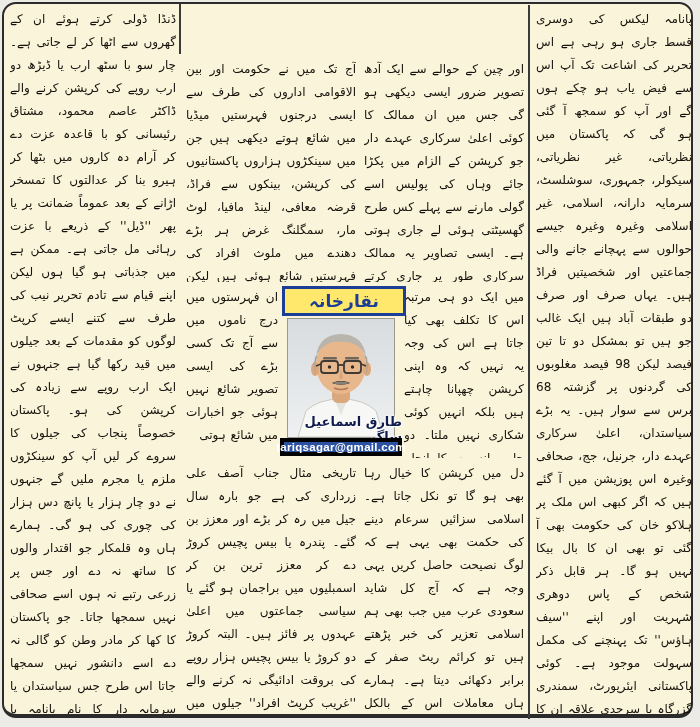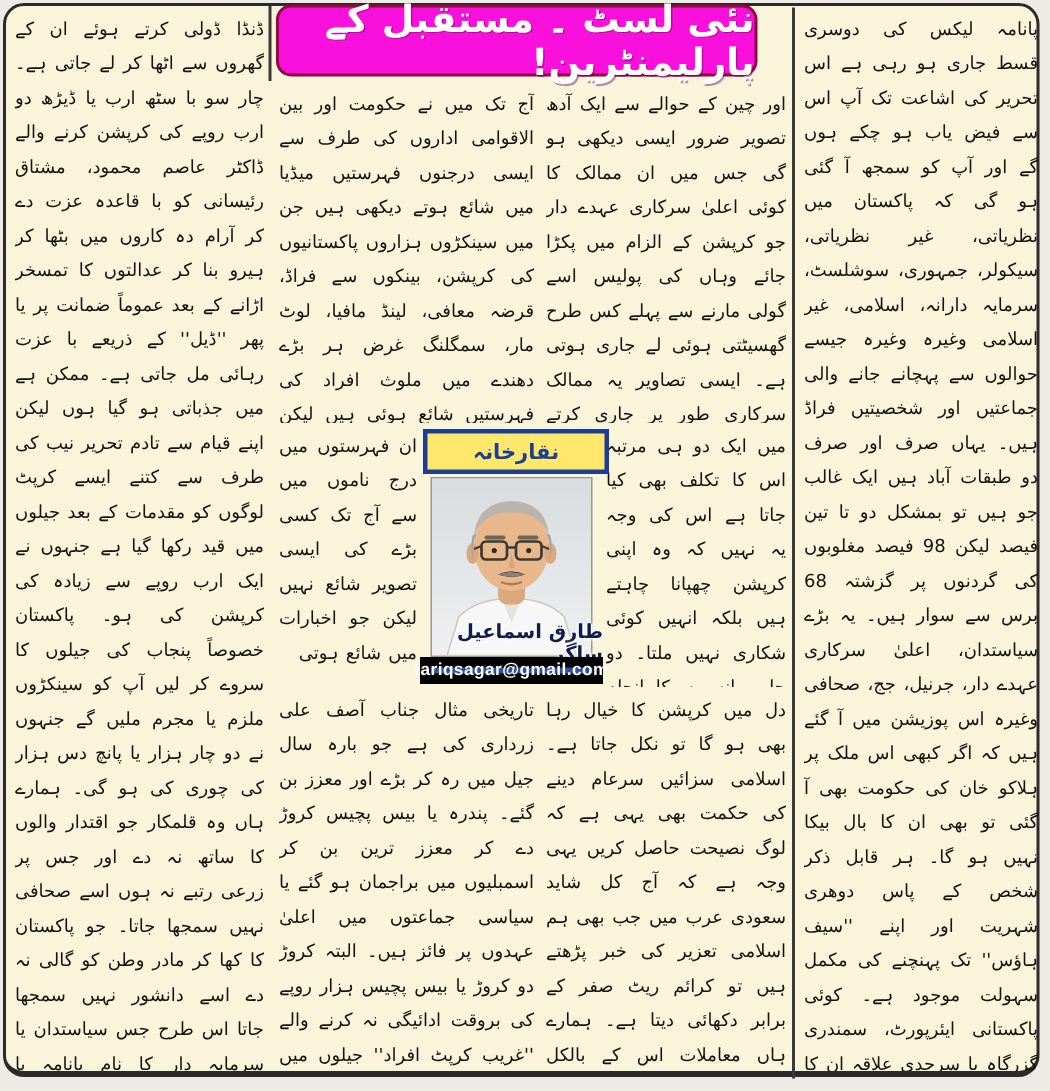--- a/index.html
+++ b/index.html
@@ -12,50 +12,47 @@
         font-size:12px;line-height:23px;overflow:hidden;word-spacing:1px;}
   .banner{position:absolute;left:184px;top:3px;width:321px;height:48px;
           border-radius:10px;border:2px solid #90093f;box-sizing:border-box;
           display:flex;align-items:center;justify-content:center;
           direction:rtl;font-weight:bold;font-size:25px;letter-spacing:0;
           text-shadow:1px 1px 0 rgba(120,0,90,.45);}
   .vrule{position:absolute;width:0;border-left:2px solid #3a3a3a;}
   .kicker{position:absolute;left:282px;top:286px;width:118px;height:24px;
           border:3px solid #1c3e96;box-sizing:content-box;
           display:flex;align-items:center;justify-content:center;
-          direction:rtl;font-weight:bold;font-size:14px;}
+          direction:rtl;font-weight:bold;font-size:17px;}
   .photo{position:absolute;left:287px;top:318px;width:108px;height:120px;
          border:1px solid #9a988f;box-sizing:border-box;overflow:hidden;}
   .author-name{position:absolute;left:280px;top:414px;width:122px;
           direction:rtl;text-align:right;font-weight:bold;font-size:13px;color:#101c4d;
           text-shadow:0 0 3px #ffffff,0 0 3px #ffffff,1px 1px 0 #ffffff;}
   .email-bar{position:absolute;left:280px;top:438px;width:122px;height:18px;
-          border:7px solid #000000;box-sizing:border-box;
+          border:4px solid #000000;box-sizing:border-box;
           display:flex;align-items:center;justify-content:center;
           font-family:"Liberation Sans",sans-serif;font-weight:bold;font-size:11.5px;
           color:#ffffff;letter-spacing:.3px;}
 </style>
 </head>
 <body>
 
 <div id="canvas">
 
   <div class="frame"></div>
 
   <div class="vrule" style="left:528px;top:5px;height:714px;"></div>
   <div class="vrule" style="left:179px;top:4px;height:50px;"></div>
 
-  <div class="banner" style="background:#fa10dd;color:#ffffff;">
-    <span>نئی لسٹ ۔ مستقبل کے پارلیمنٹرین!</span>
-  </div>
 
   <div class="urdu" style="left:10px;top:8px;width:166px;height:706px;">ڈنڈا ڈولی کرتے ہوئے ان کے گھروں سے اٹھا کر لے جاتی ہے۔ چار سو با سٹھ ارب یا ڈیڑھ دو ارب روپے کی کرپشن کرنے والے ڈاکٹر عاصم محمود، مشتاق رئیسانی کو با قاعدہ عزت دے کر آرام دہ کاروں میں بٹھا کر ہیرو بنا کر عدالتوں کا تمسخر اڑانے کے بعد عموماً ضمانت پر یا پھر ''ڈیل'' کے ذریعے با عزت رہائی مل جاتی ہے۔ ممکن ہے میں جذباتی ہو گیا ہوں لیکن اپنے قیام سے تادم تحریر نیب کی طرف سے کتنے ایسے کرپٹ لوگوں کو مقدمات کے بعد جیلوں میں قید رکھا گیا ہے جنہوں نے ایک ارب روپے سے زیادہ کی کرپشن کی ہو۔ پاکستان خصوصاً پنجاب کی جیلوں کا سروے کر لیں آپ کو سینکڑوں ملزم یا مجرم ملیں گے جنہوں نے دو چار ہزار یا پانچ دس ہزار کی چوری کی ہو گی۔ ہمارے ہاں وہ قلمکار جو اقتدار والوں کا ساتھ نہ دے اور جس پر زرعی رتبے نہ ہوں اسے صحافی نہیں سمجھا جاتا۔ جو پاکستان کا کھا کر مادر وطن کو گالی نہ دے اسے دانشور نہیں سمجھا جاتا اس طرح جس سیاستدان یا سرمایہ دار کا نام پانامہ یا پاجامہ لیکس میں نہ آئے اسے سیاستدان یا سرمایہ دار نہیں سمجھا جاتا۔ یہ کرپٹ لوگوں کی نہیں مستقبل کے ہیروز اور اعلیٰ حکومتی عہدیداروں کی فہرستیں ہیں یہ ہمارے مستقبل کے پارلیمنٹرین اور وزراء کی فہرستیں ہیں۔ کیا سمجھے آپ؟</div>
 
   <div class="urdu" style="left:186px;top:58px;width:170px;height:224px;">آج تک میں نے حکومت اور بین الاقوامی اداروں کی طرف سے ایسی درجنوں فہرستیں میڈیا میں شائع ہوتے دیکھی ہیں جن میں سینکڑوں ہزاروں پاکستانیوں کی کرپشن، بینکوں سے فراڈ، قرضہ معافی، لینڈ مافیا، لوٹ مار، سمگلنگ غرض ہر بڑے دھندے میں ملوث افراد کی فہرستیں شائع ہوئی ہیں لیکن اللہ جھوٹ نہ بلائے</div>
-  <div class="urdu" style="left:186px;top:286px;width:92px;height:172px;">ان فہرستوں میں درج ناموں میں سے آج تک کسی بڑے کی ایسی تصویر شائع نہیں لیکن جو اخبارات میں شائع ہوتی</div>
+  <div class="urdu" style="left:186px;top:286px;width:92px;height:172px;">ان فہرستوں میں درج ناموں میں سے آج تک کسی بڑے کی ایسی تصویر شائع نہیں ہوئی جو اخبارات میں شائع ہوتی</div>
   <div class="urdu" style="left:186px;top:462px;width:170px;height:252px;">تاریخی مثال جناب آصف علی زرداری کی ہے جو بارہ سال جیل میں رہ کر بڑے اور معزز بن گئے۔ پندرہ یا بیس پچیس کروڑ دے کر معزز ترین بن کر اسمبلیوں میں براجمان ہو گئے یا سیاسی جماعتوں میں اعلیٰ عہدوں پر فائز ہیں۔ البتہ کروڑ دو کروڑ یا بیس پچیس ہزار روپے کی بروقت ادائیگی نہ کرنے والے ''غریب کرپٹ افراد'' جیلوں میں عبرت کے نمونے بنا کر رکھے جاتے ہیں۔ قسط بروقت ادا نہ کرنے والے کسانوں کو پولیس بے عزت کر کے</div>
 
   <div class="urdu" style="left:364px;top:58px;width:160px;height:224px;">اور چین کے حوالے سے ایک آدھ تصویر ضرور ایسی دیکھی ہو گی جس میں ان ممالک کا کوئی اعلیٰ سرکاری عہدے دار جو کرپشن کے الزام میں پکڑا جائے وہاں کی پولیس اسے گولی مارنے سے پہلے کس طرح گھسیٹتی ہوئی لے جاری ہوتی ہے۔ ایسی تصاویر یہ ممالک سرکاری طور پر جاری کرتے ہیں اور سالوں</div>
   <div class="urdu" style="left:404px;top:286px;width:120px;height:172px;">میں ایک دو ہی مرتبہ اس کا تکلف بھی کیا جاتا ہے اس کی وجہ یہ نہیں کہ وہ اپنی کرپشن چھپانا چاہتے ہیں بلکہ انہیں کوئی شکاری نہیں ملتا۔ دو چار پھانسیوں کا انجام دیکھ کر</div>
   <div class="urdu" style="left:364px;top:462px;width:160px;height:254px;">دل میں کرپشن کا خیال رہا بھی ہو گا تو نکل جاتا ہے۔ اسلامی سزائیں سرعام دینے کی حکمت بھی یہی ہے کہ لوگ نصیحت حاصل کریں یہی وجہ ہے کہ آج کل شاید سعودی عرب میں جب بھی ہم اسلامی تعزیر کی خبر پڑھتے ہیں تو کرائم ریٹ صفر کے برابر دکھائی دیتا ہے۔ ہمارے ہاں معاملات اس کے بالکل برعکس ہیں۔ جنرل ضیاء کے دور میں ''جئے بھٹو'' کا نعرہ لگانے والوں کو کوڑے مارے جاتے تھے۔ 1984ء میں با قاعدہ</div>
 
   <div class="urdu" style="left:536px;top:8px;width:156px;height:706px;">پانامہ لیکس کی دوسری قسط جاری ہو رہی ہے اس تحریر کی اشاعت تک آپ اس سے فیض یاب ہو چکے ہوں گے اور آپ کو سمجھ آ گئی ہو گی کہ پاکستان میں نظریاتی، غیر نظریاتی، سیکولر، جمہوری، سوشلسٹ، سرمایہ دارانہ، اسلامی، غیر اسلامی وغیرہ وغیرہ جیسے حوالوں سے پہچانے جانے والی جماعتیں اور شخصیتیں فراڈ ہیں۔ یہاں صرف اور صرف دو طبقات آباد ہیں ایک غالب جو ہیں تو بمشکل دو تا تین فیصد لیکن 98 فیصد مغلوبوں کی گردنوں پر گزشتہ 68 برس سے سوار ہیں۔ یہ بڑے سیاستدان، اعلیٰ سرکاری عہدے دار، جرنیل، جج، صحافی وغیرہ اس پوزیشن میں آ گئے ہیں کہ اگر کبھی اس ملک پر ہلاکو خان کی حکومت بھی آ گئی تو بھی ان کا بال بیکا نہیں ہو گا۔ ہر قابل ذکر شخص کے پاس دوھری شہریت اور اپنے ''سیف ہاؤس'' تک پہنچنے کی مکمل سہولت موجود ہے۔ کوئی پاکستانی ایئرپورٹ، سمندری گزرگاہ یا سرحدی علاقہ ان کا راستہ نہیں روک سکتا کیونکہ وہ ''لیگل ریکوئرمنٹس'' مکمل رکھتے ہیں۔ اگر کسی نے پچاس کروڑ کا بزنس کیا ہے تو تیس تا چالیس کروڑ کسی نہ کسی بینک کا ہو گا۔ باقی دس کروڑ الطاف بھائی کی ایم کیو ایم کی طرح جس کی ملکیت کا صرف دعویٰ کیا جا سکتا ہے قبضے میں نہیں لیا جا سکتا۔ آپ نے کبھی اخبارات میں شمالی کوریا</div>
 
   <div class="kicker" style="background:#ffe86b;color:#1c3e96;">
     <span>نقارخانہ</span>

